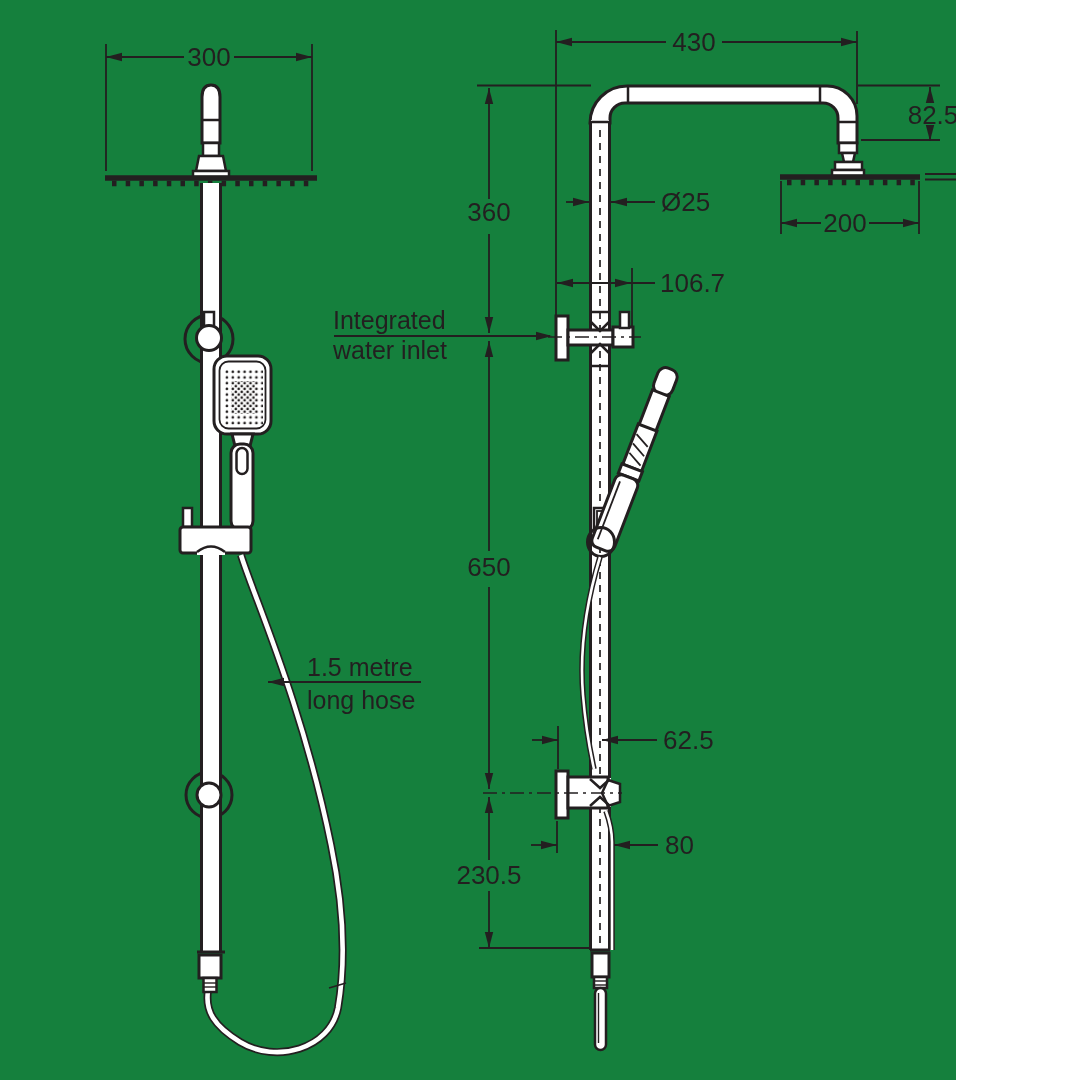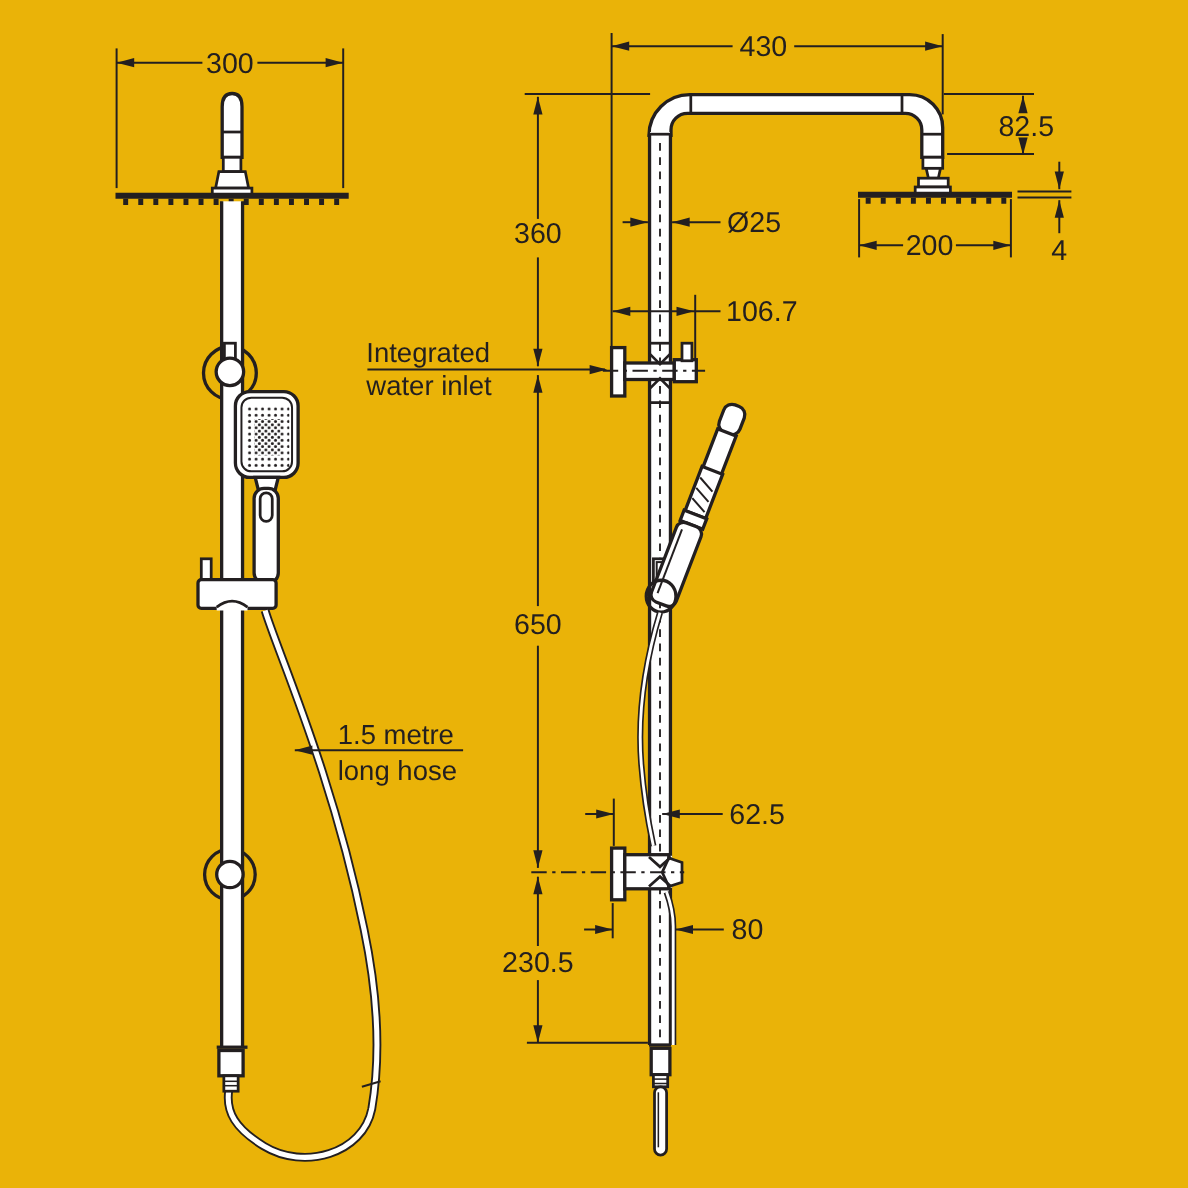--- a/index.html
+++ b/index.html
@@ -1,16 +1,16 @@
 <!DOCTYPE html>
 <html><head>
 <meta charset="utf-8">
 <style>
   html,body{margin:0;padding:0;background:#ffffff;}
-  .stage{width:1080px;height:1080px;background:#eab308;position:relative;overflow:hidden;}
+  .stage{width:956px;height:1080px;background:#15803d;position:relative;overflow:hidden;}
   svg{display:block;}
   
   .s3{fill:#fff;stroke:#231f20;stroke-width:3;}
   .s25{fill:#fff;stroke:#231f20;stroke-width:2.5;}
   .nf3{fill:none;stroke:#231f20;stroke-width:3;}
   .nf25{fill:none;stroke:#231f20;stroke-width:2.5;}
   .nf18{fill:none;stroke:#231f20;stroke-width:1.8;}
   .nf12{fill:none;stroke:#231f20;stroke-width:1.4;}
   .heavy{fill:none;stroke:#231f20;stroke-width:5.5;}
   .teeth{fill:none;stroke:#231f20;stroke-width:5.5;stroke-dasharray:4.5 9.2;}

